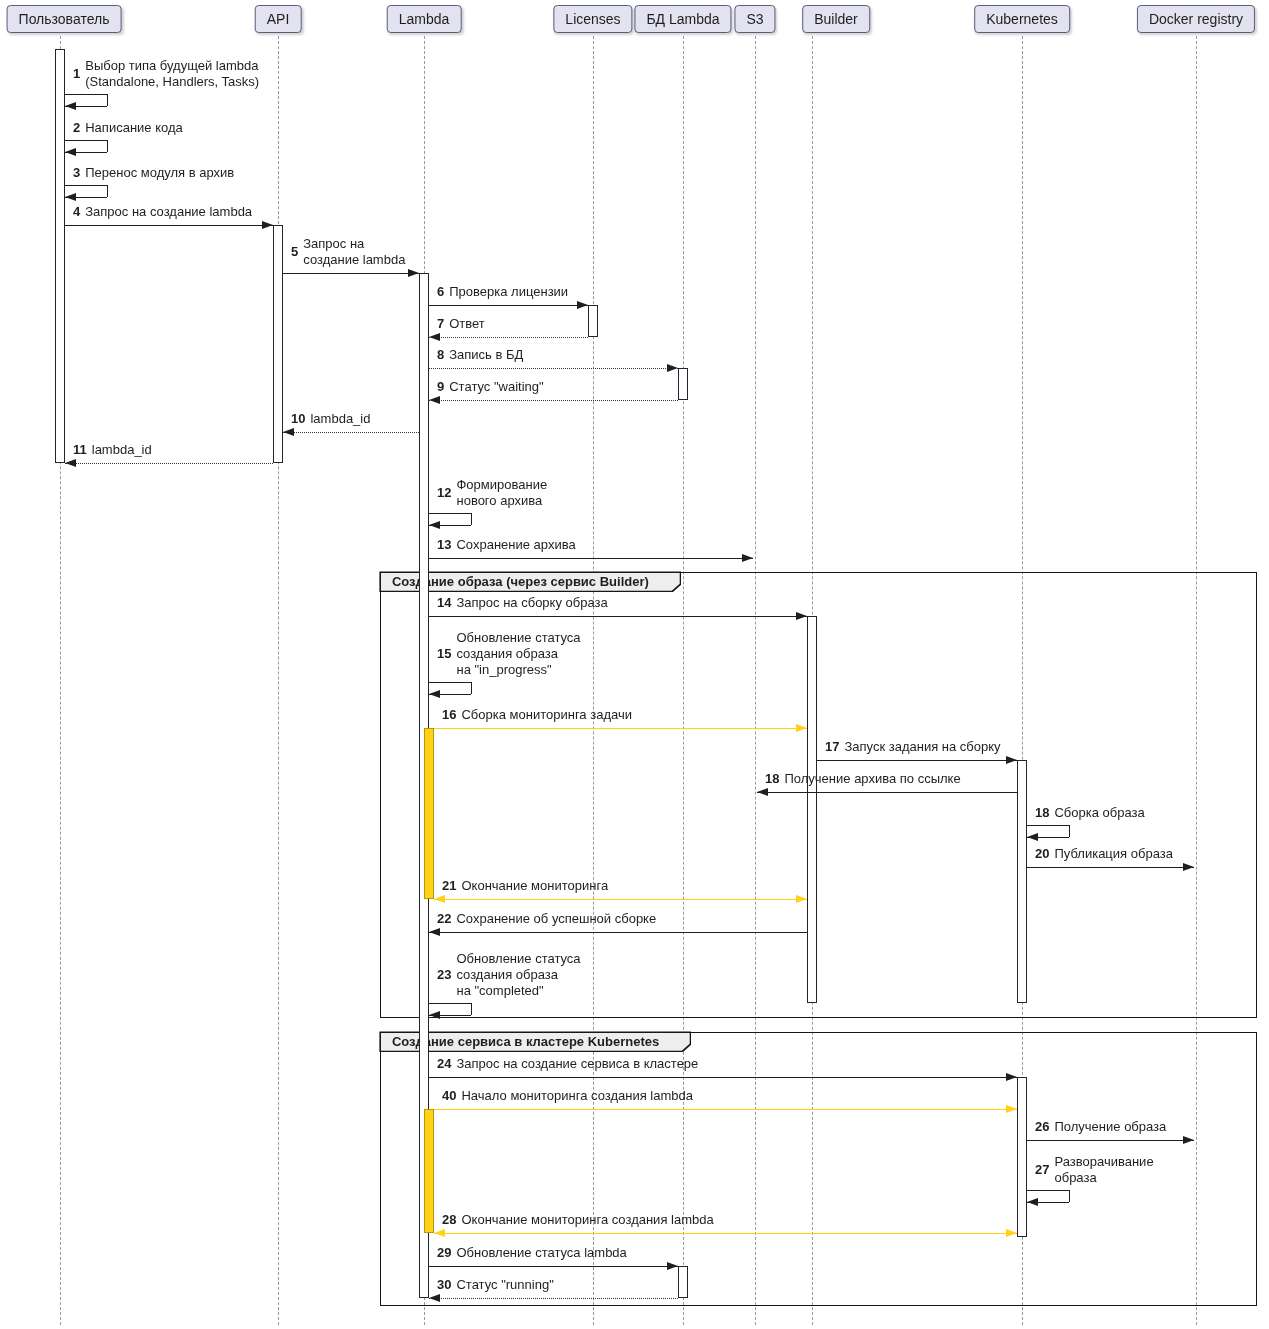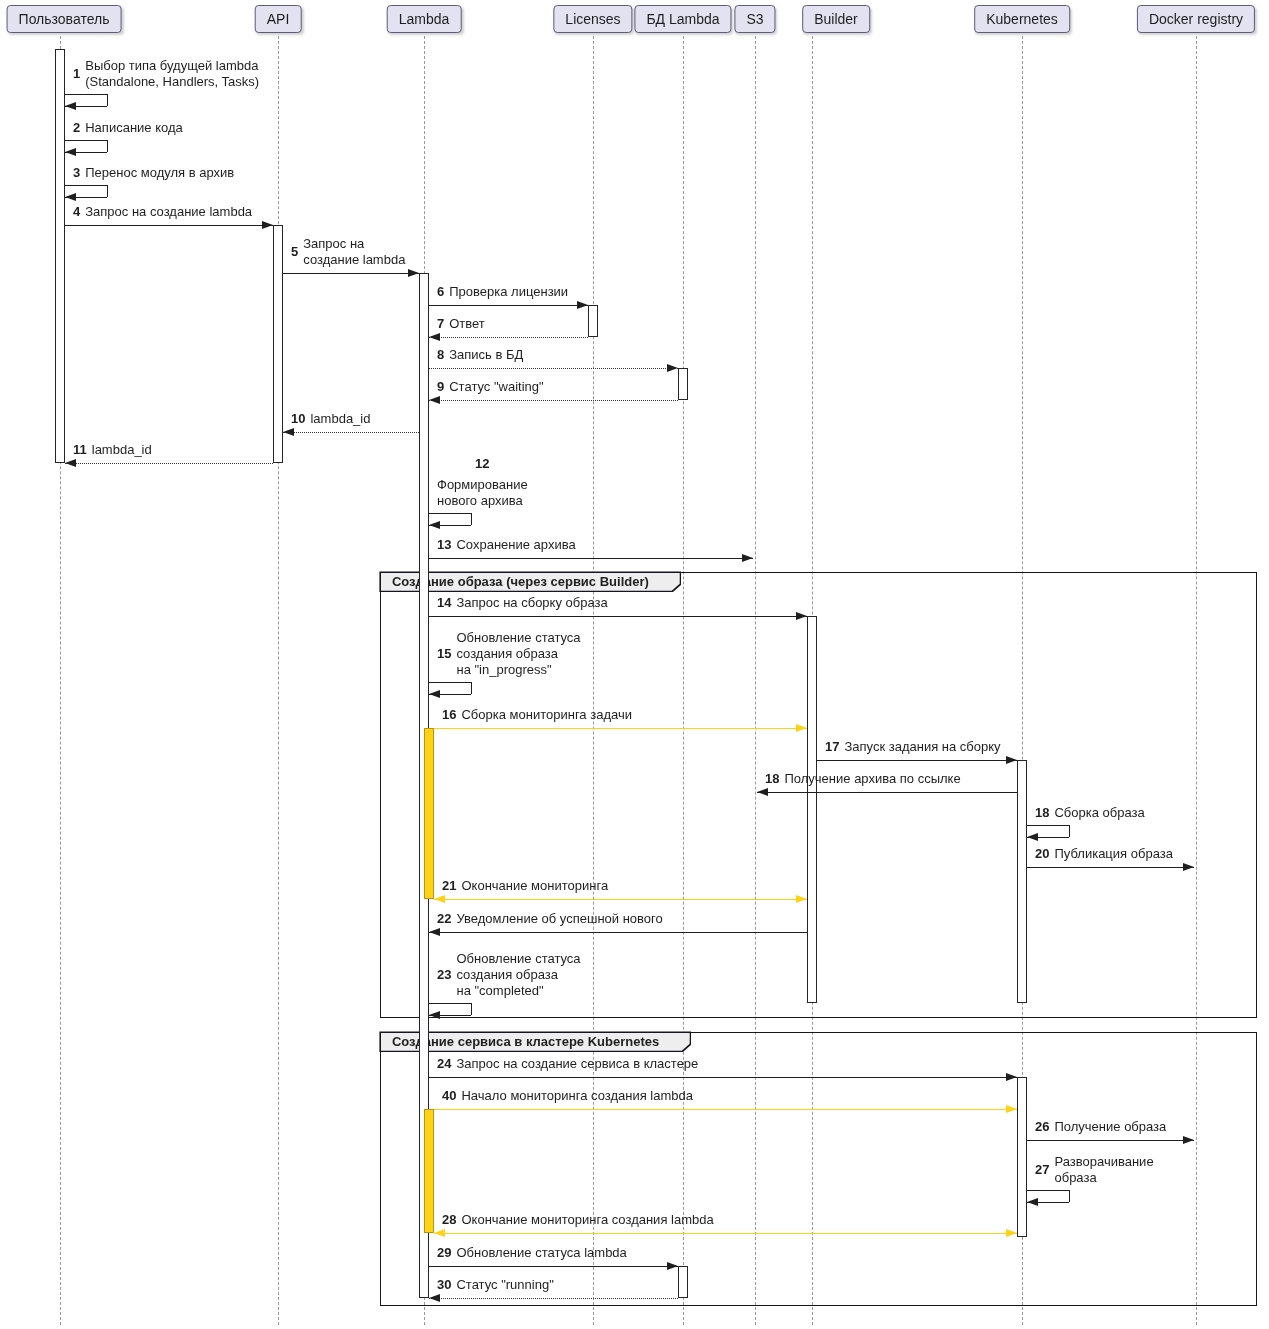--- a/index.html
+++ b/index.html
@@ -168,21 +168,21 @@
     <div class="lbl" style="left: 73px; top: 458px;">
       <b>11</b>
       <span class="lines">
         <span>lambda_id</span>
       </span>
     </div>
     <div class="ml solid" style="left: 429px; top: 513px; width: 42px;"></div>
     <div class="vln" style="left: 471px; top: 513px; height: 12px;"></div>
     <div class="ml solid" style="left: 429px; top: 525px; width: 42px;"></div>
     <div class="ah" style="left: 429px; top: 521px; border-right: 11px solid rgb(31, 31, 31);"></div>
-    <div class="lbl" style="left: 437px; top: 509px; flex-direction: column;">
+    <div class="lbl" style="left: 437px; top: 509px;">
       <b>12</b>
       <span class="lines">
         <span>Формирование</span>
         <span>нового архива</span>
       </span>
     </div>
     <div class="ml solid" style="left: 429px; top: 558px; width: 324px;"></div>
     <div class="ah" style="left: 742px; top: 554px; border-left: 11px solid rgb(31, 31, 31);"></div>
     <div class="lbl" style="left: 437px; top: 553px;">
       <b>13</b>
@@ -259,21 +259,21 @@
       <b>21</b>
       <span class="lines">
         <span>Окончание мониторинга</span>
       </span>
     </div>
     <div class="ml solid" style="left: 429px; top: 932px; width: 378px;"></div>
     <div class="ah" style="left: 429px; top: 928px; border-right: 11px solid rgb(31, 31, 31);"></div>
     <div class="lbl" style="left: 437px; top: 927px;">
       <b>22</b>
       <span class="lines">
-        <span>Уведомление об успешной нового</span>
+        <span>Сохранение об успешной сборке</span>
       </span>
     </div>
     <div class="ml solid" style="left: 429px; top: 1003px; width: 42px;"></div>
     <div class="vln" style="left: 471px; top: 1003px; height: 12px;"></div>
     <div class="ml solid" style="left: 429px; top: 1015px; width: 42px;"></div>
     <div class="ah" style="left: 429px; top: 1011px; border-right: 11px solid rgb(31, 31, 31);"></div>
     <div class="lbl" style="left: 437px; top: 999px;">
       <b>23</b>
       <span class="lines">
         <span>Обновление статуса</span>

